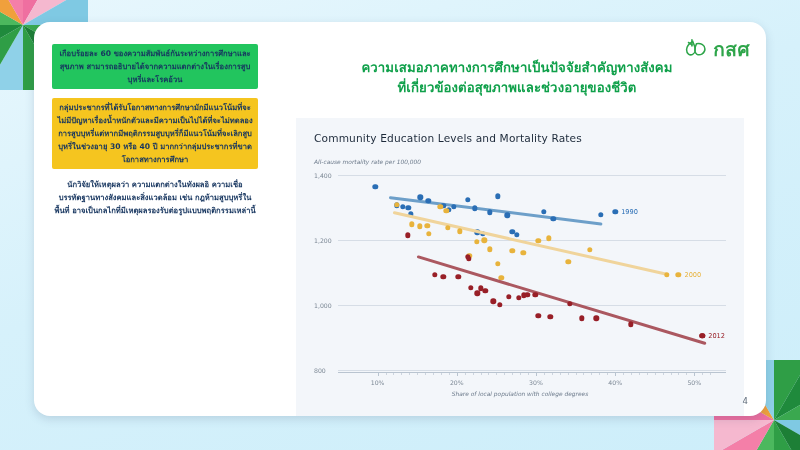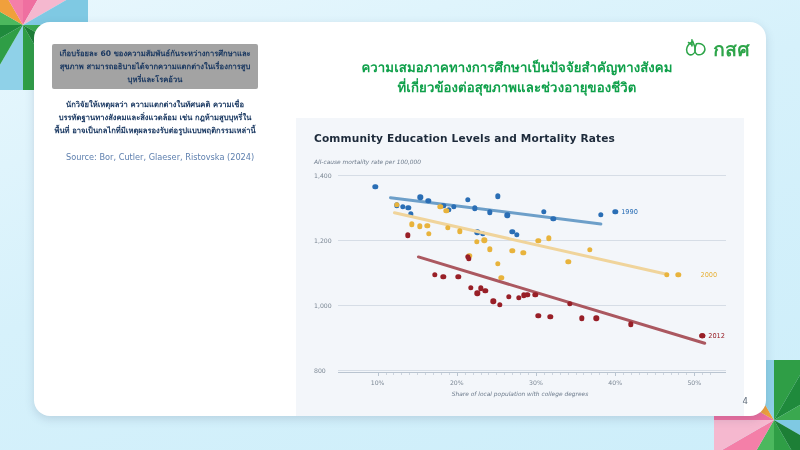--- a/index.html
+++ b/index.html
@@ -41,21 +41,21 @@
   
   #leftcol{
     position:absolute;left:18px;top:22px;width:206px;
     text-align:center;
   }
   .para{
     font-size:7.6px;line-height:1.72;color:#16355f;margin-bottom:9px;
     font-weight:bold;
   }
   .para.hl{
-    background:#a3a3a3;color:#16355f;
+    background:#22c55e;color:#16355f;
     padding:3px 2px;border-radius:2px;
   }
   .para.hl2{
     background:#f5c51f;color:#16355f;
     padding:3px 2px;border-radius:2px;
   }
   #srcnote{
     margin-top:14px;font-size:8.2px;line-height:1.55;color:#5d7fae;
     text-align:left;padding-left:14px;
   }
@@ -67,21 +67,21 @@
     letter-spacing:.1px;
   }
 
   
   #panel{
     position:absolute;left:262px;top:96px;width:448px;height:315px;
     background:#f3f6fa;
   }
   #chart-title{
     position:absolute;left:18px;top:14px;
-    font-size:10.6px;font-weight:bold;color:#1d2a3a;letter-spacing:.15px;
+    font-size:10.6px;font-weight:normal;color:#1d2a3a;letter-spacing:.15px;
   }
   #y-axis-label{
     position:absolute;left:18px;top:41px;
     font-size:5.9px;font-style:italic;color:#6c7a8b;
   }
   #plot{
     position:absolute;left:18px;top:50px;width:412px;height:205px;
   }
   .gridline{position:absolute;left:24px;right:0;height:1px;background:#d6dde6;}
   .ytick{
@@ -167,22 +167,22 @@
           <path d="M19 6 C25 5, 30 8, 30 13 C30 18.5, 24 22, 19.5 20 C16 18.4, 16 12, 19 6 Z" fill="none" stroke="#2ea54a" stroke-width="2"></path>
           <path d="M13 1 L13 9" stroke="#2ea54a" stroke-width="2" stroke-linecap="round"></path>
           <path d="M8.5 4.5 L13 7.5" stroke="#2ea54a" stroke-width="2" stroke-linecap="round"></path>
         </svg>
       </span>
       <span class="txt">กสศ</span>
     </div>
 
     <div id="leftcol">
       <div class="para hl">เกือบร้อยละ 60 ของความสัมพันธ์กันระหว่างการศึกษาและสุขภาพ สามารถอธิบายได้จากความแตกต่างในเรื่องการสูบบุหรี่และโรคอ้วน</div>
-      <div class="para">นักวิจัยให้เหตุผลว่า ความแตกต่างในทัศนคติ ความเชื่อ บรรทัดฐานทางสังคมและสิ่งแวดล้อม เช่น กฎห้ามสูบบุหรี่ในพื้นที่ อาจเป็นกลไกที่มีเหตุผลรองรับต่อรูปแบบพฤติกรรมเหล่านี้</div>
-      <div id="srcnote">Source: Bor, Cutler, Glaeser, Ristovska (2024)</div>
+      <div class="para hl2">กลุ่มประชากรที่ได้รับโอกาสทางการศึกษามักมีแนวโน้มที่จะไม่มีปัญหาเรื่องน้ำหนักตัวและมีความเป็นไปได้ที่จะไม่ทดลองการสูบบุหรี่แต่หากมีพฤติกรรมสูบบุหรี่ก็มีแนวโน้มที่จะเลิกสูบบุหรี่ในช่วงอายุ 30 หรือ 40 ปี มากกว่ากลุ่มประชากรที่ขาดโอกาสทางการศึกษา</div>
+      <div class="para">นักวิจัยให้เหตุผลว่า ความแตกต่างในทังผลอิ ความเชื่อ บรรทัดฐานทางสังคมและสิ่งแวดล้อม เช่น กฎห้ามสูบบุหรี่ในพื้นที่ อาจเป็นกลไกที่มีเหตุผลรองรับต่อรูปแบบพฤติกรรมเหล่านี้</div>
     </div>
 
     <div id="panel">
       <div id="chart-title">Community Education Levels and Mortality Rates</div>
       <div id="y-axis-label">All-cause mortality rate per 100,000</div>
       <div id="plot">
         <div class="xaxis"></div>
         <div id="x-axis-label">Share of local population with college degrees</div>
       <div class="gridline" style="top: 201.746px;"></div>
           <div class="ytick" style="top: 201.746px;">800</div>
@@ -282,21 +282,21 @@
           <div class="dot" style="left: 183.951px; top: 95.6667px; width: 5.4px; height: 5.4px; background: rgb(232, 179, 60);"></div>
           <div class="dot" style="left: 187.118px; top: 109.659px; width: 5.4px; height: 5.4px; background: rgb(232, 179, 60);"></div>
           <div class="dot" style="left: 198.204px; top: 82.6508px; width: 5.4px; height: 5.4px; background: rgb(232, 179, 60);"></div>
           <div class="dot" style="left: 209.29px; top: 84.6032px; width: 5.4px; height: 5.4px; background: rgb(232, 179, 60);"></div>
           <div class="dot" style="left: 224.335px; top: 72.8889px; width: 5.4px; height: 5.4px; background: rgb(232, 179, 60);"></div>
           <div class="dot" style="left: 234.629px; top: 70.2857px; width: 5.4px; height: 5.4px; background: rgb(232, 179, 60);"></div>
           <div class="dot" style="left: 254.424px; top: 93.7143px; width: 5.4px; height: 5.4px; background: rgb(232, 179, 60);"></div>
           <div class="dot" style="left: 275.804px; top: 82px; width: 5.4px; height: 5.4px; background: rgb(232, 179, 60);"></div>
           <div class="dot" style="left: 352.612px; top: 106.73px; width: 5.4px; height: 5.4px; background: rgb(232, 179, 60);"></div>
           <div class="dot" style="left: 364.49px; top: 106.73px; width: 5.4px; height: 5.4px; background: rgb(232, 179, 60);"></div>
-          <div class="serieslbl" style="left: 370.49px; top: 106.73px; color: rgb(232, 179, 60); margin-left: 16px;">2000</div>
+          <div class="serieslbl" style="left: 370.49px; top: 106.73px; color: rgb(232, 179, 60);">2000</div>
           <div class="trend" style="left: 103.184px; top: 87.0079px; width: 301.89px; background: rgb(171, 88, 96); transform: rotate(16.7902deg);"></div>
           <div class="dot" style="left: 93.6816px; top: 67.3571px; width: 5.4px; height: 5.4px; background: rgb(152, 31, 39);"></div>
           <div class="dot" style="left: 120.604px; top: 106.73px; width: 5.4px; height: 5.4px; background: rgb(152, 31, 39);"></div>
           <div class="dot" style="left: 129.314px; top: 109.008px; width: 5.4px; height: 5.4px; background: rgb(152, 31, 39);"></div>
           <div class="dot" style="left: 144.359px; top: 108.683px; width: 5.4px; height: 5.4px; background: rgb(152, 31, 39);"></div>
           <div class="dot" style="left: 153.861px; top: 88.5079px; width: 5.4px; height: 5.4px; background: rgb(152, 31, 39);"></div>
           <div class="dot" style="left: 154.653px; top: 90.7857px; width: 5.4px; height: 5.4px; background: rgb(152, 31, 39);"></div>
           <div class="dot" style="left: 157.029px; top: 119.746px; width: 5.4px; height: 5.4px; background: rgb(152, 31, 39);"></div>
           <div class="dot" style="left: 163.363px; top: 125.278px; width: 5.4px; height: 5.4px; background: rgb(152, 31, 39);"></div>
           <div class="dot" style="left: 166.531px; top: 120.397px; width: 5.4px; height: 5.4px; background: rgb(152, 31, 39);"></div>

